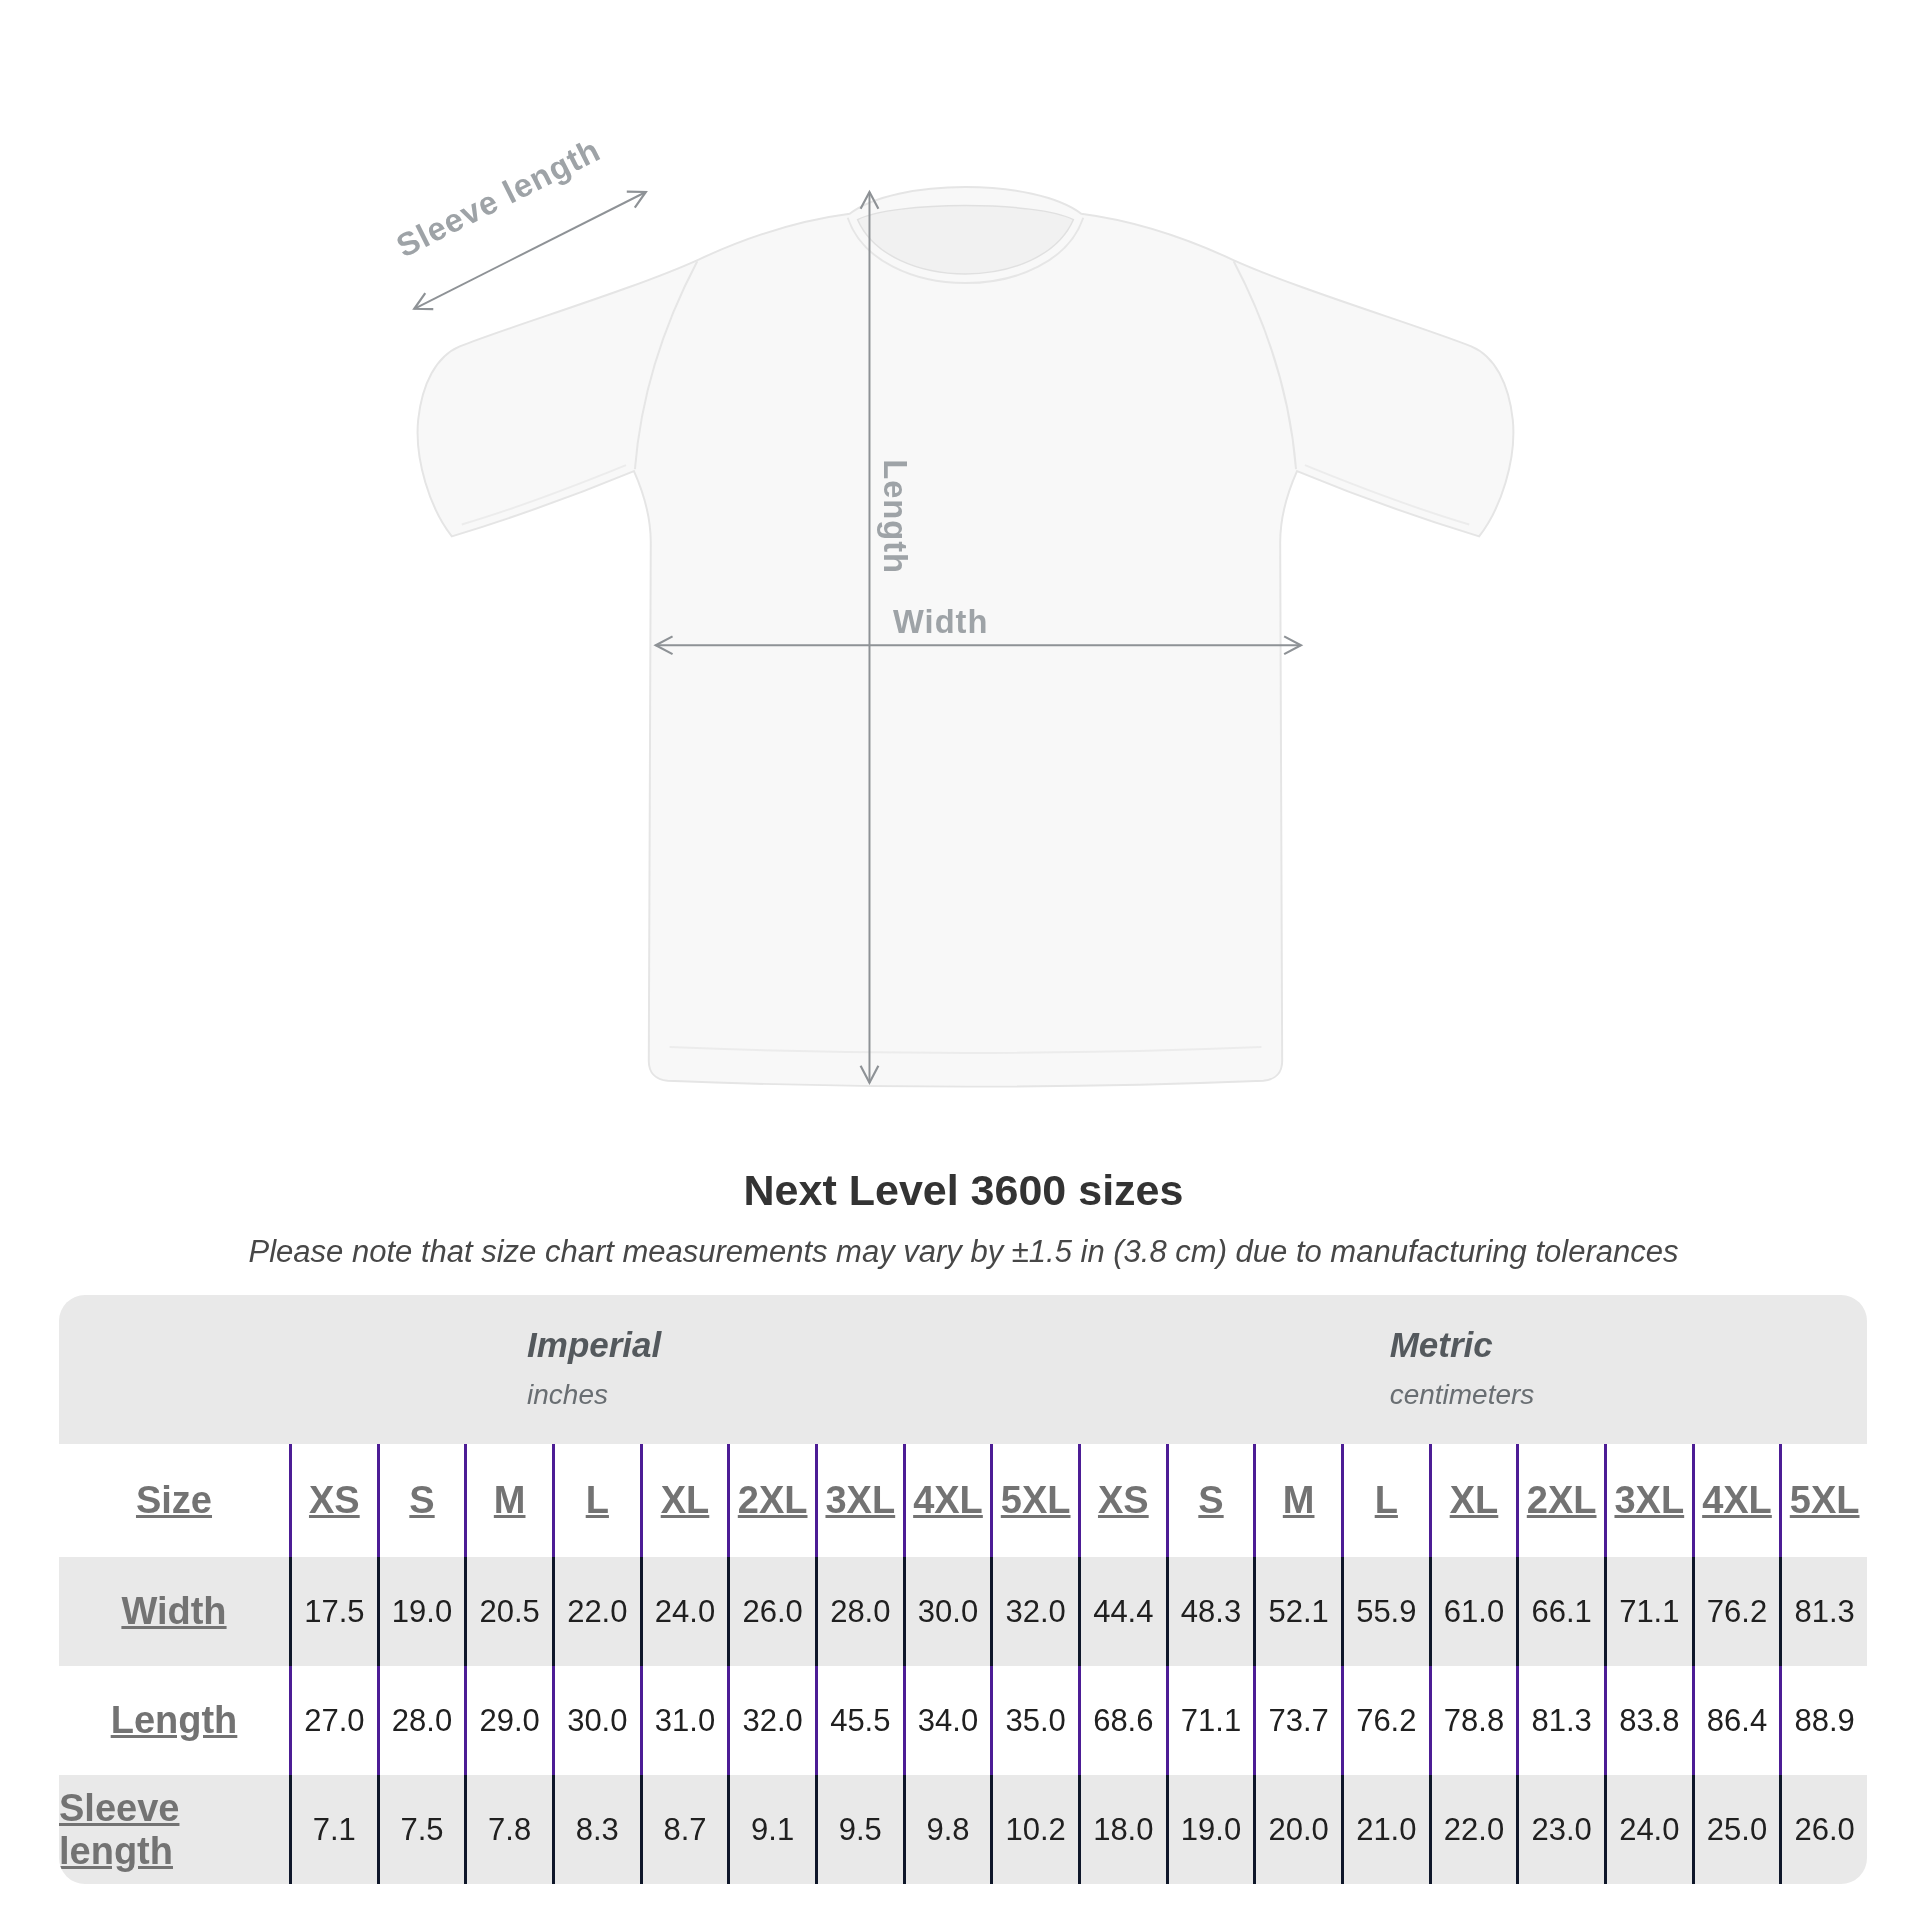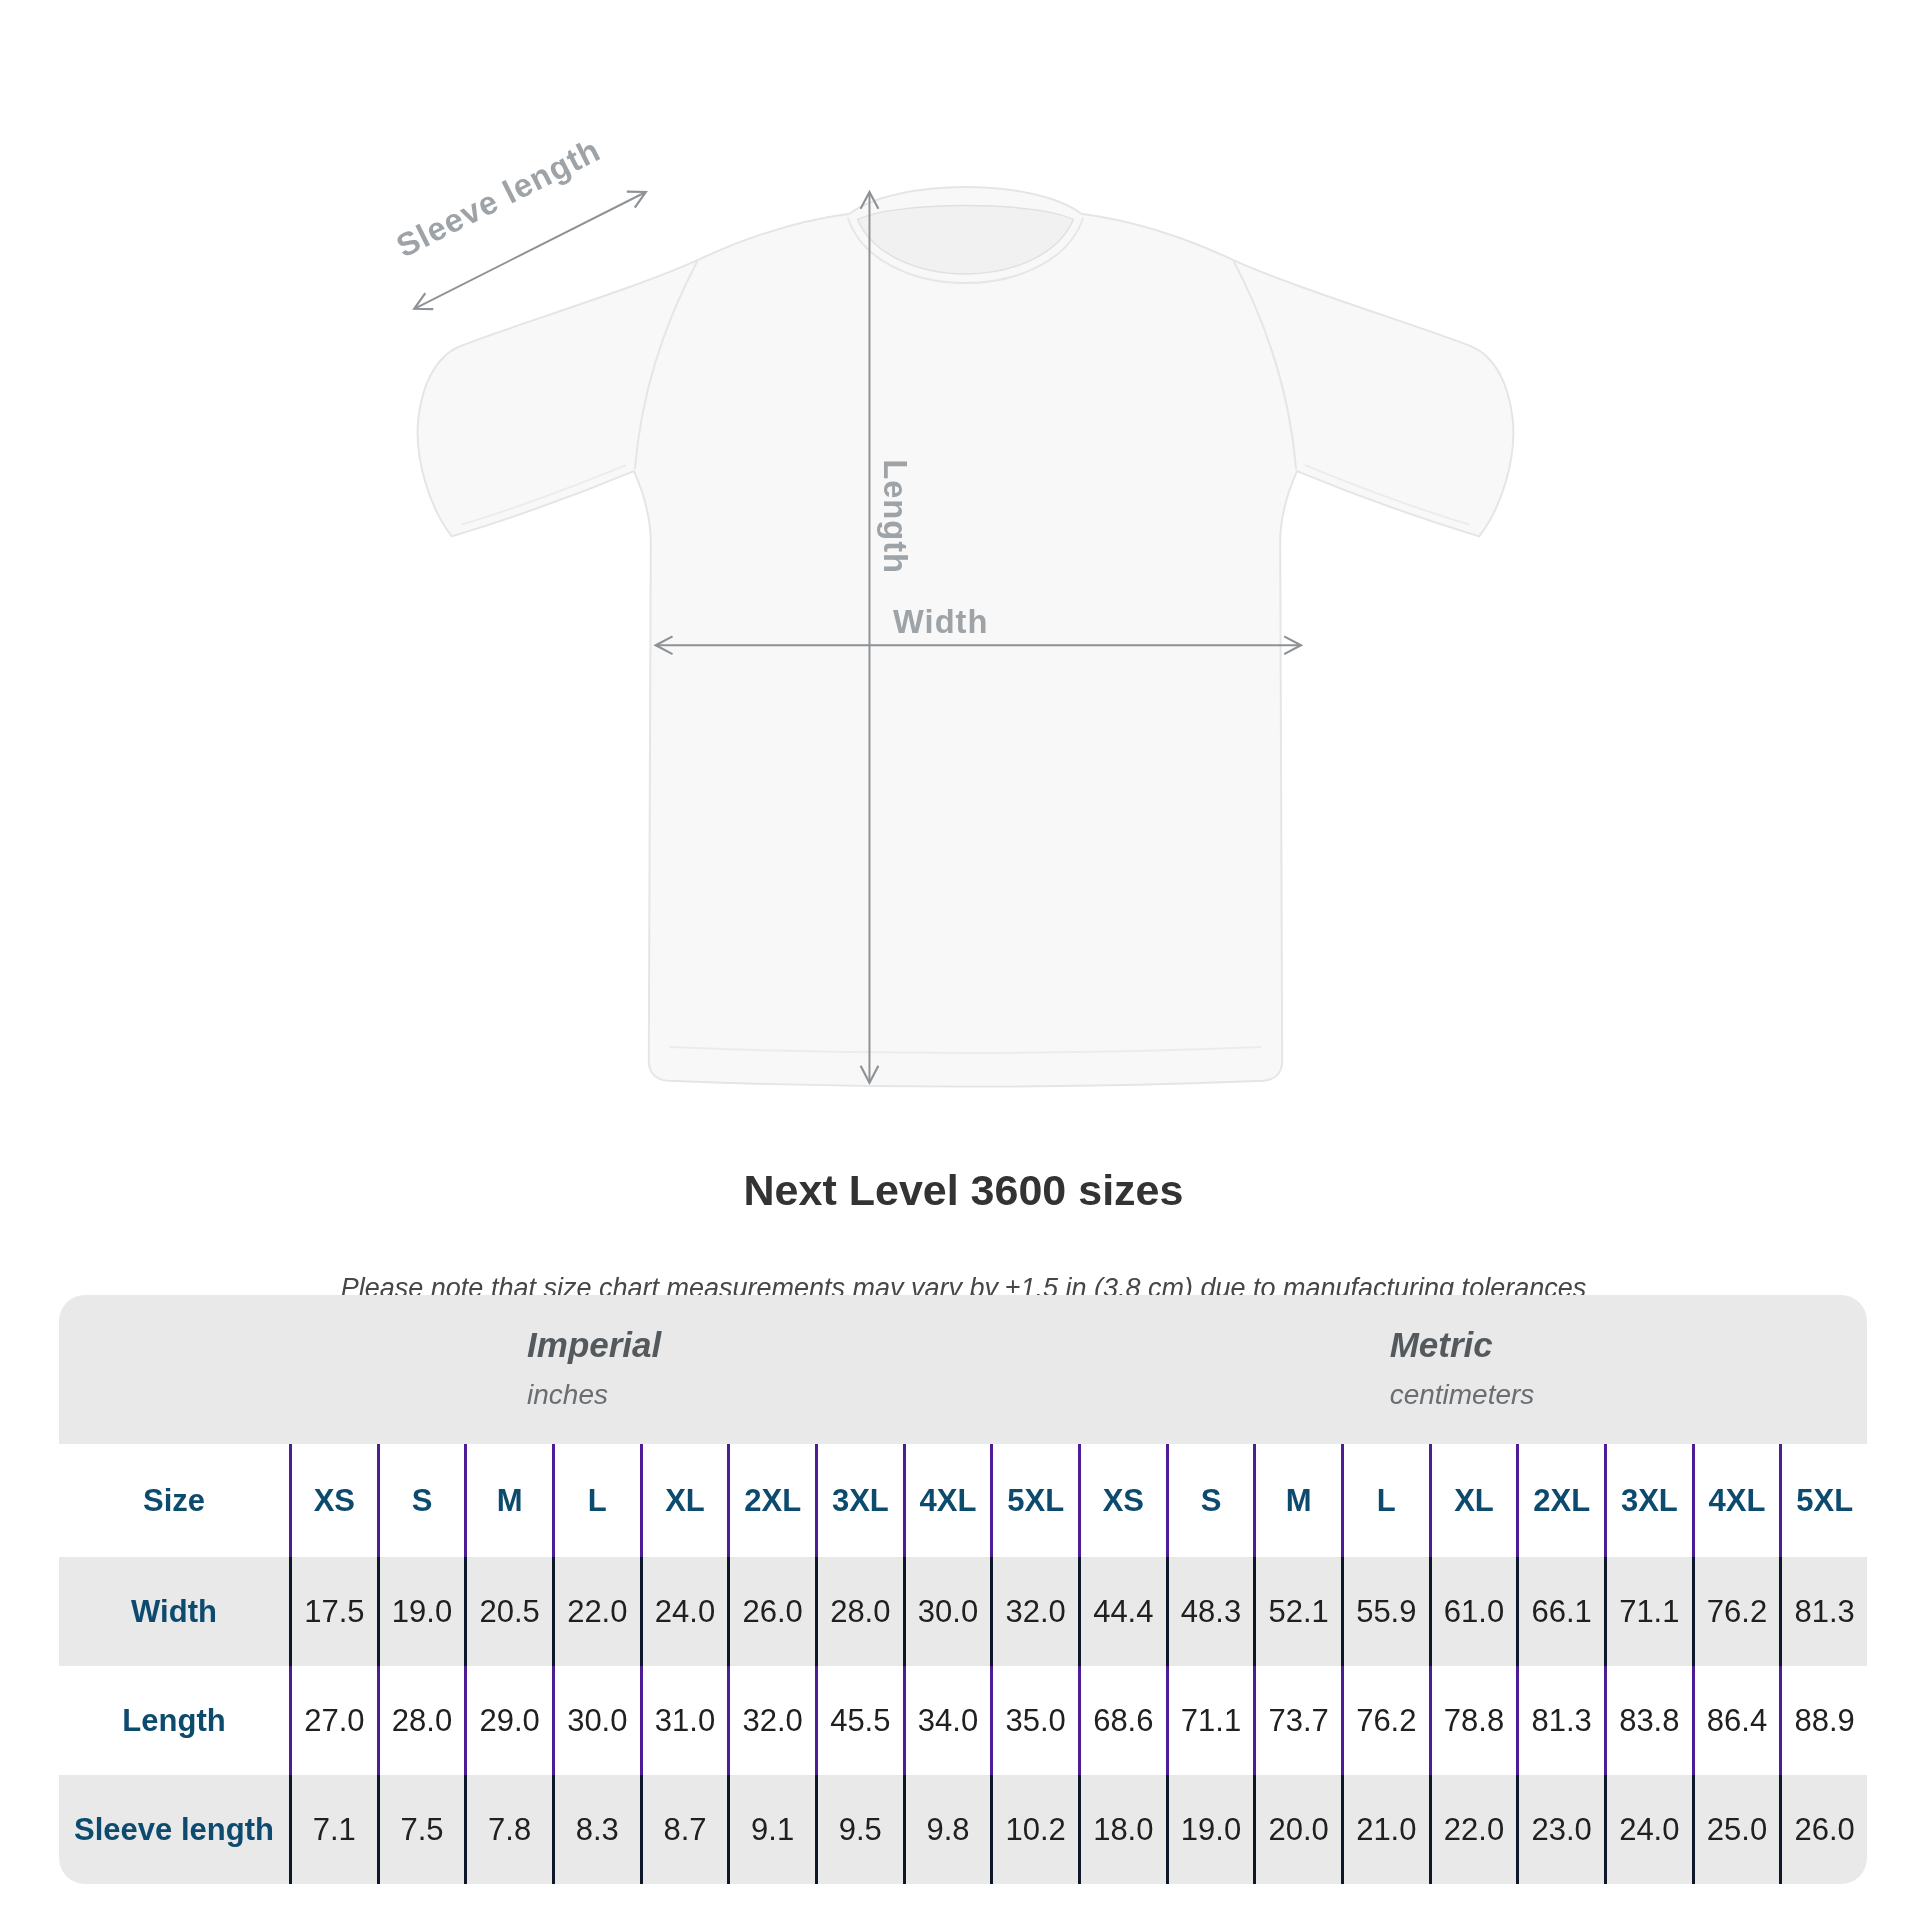--- a/index.html
+++ b/index.html
@@ -12,39 +12,39 @@
   .shirt{fill:#f8f8f8;stroke:#e5e5e5;stroke-width:2;}
   .neckhole{fill:#f1f1f1;stroke:#e0e0e0;stroke-width:1.5;}
   .seam{fill:none;stroke:#e6e6e6;stroke-width:2;}
   .stitch{fill:none;stroke:#ececec;stroke-width:2;}
   .mline{stroke:#8e9296;stroke-width:2;fill:none;}
   .mlabel{fill:#9ea3a7;font-weight:bold;font-size:33px;letter-spacing:1px;}
   
   .title{position:absolute;top:1166px;left:0;width:100%;text-align:center;
     font-size:43px;font-weight:bold;color:#333333;}
   .subtitle{position:absolute;top:1234px;left:0;width:100%;text-align:center;
-    font-size:27px;font-style:italic;color:#474747;margin-top:39px;}
+    font-size:31px;font-style:italic;color:#474747;}
   
   .size-table{position:absolute;left:59px;top:1295px;width:1808px;}
   .band{position:relative;height:149px;background:#e9e9e9;border-radius:26px 26px 0 0;}
   .unit-group{position:absolute;top:30px;transform:translateX(-50%);text-align:left;}
   .unit-group .uname{font-size:35px;font-weight:bold;font-style:italic;color:#54595d;}
   .unit-group .uunit{margin-top:14px;font-size:28px;font-style:italic;color:#696e72;}
   .ug-imperial{left:29.6%;}
   .ug-metric{left:77.6%;}
   .t-row{display:grid;grid-template-columns:230px repeat(18,1fr);}
   .t-row .cell{display:flex;align-items:center;justify-content:center;height:100%;}
   .t-row.header{height:113px;background:#ffffff;}
   .t-row.white{height:109px;background:#ffffff;}
   .t-row.gray{height:109px;background:#e9e9e9;}
   .t-row.header .cell + .cell,
   .t-row.white  .cell + .cell{border-left:3px solid #4c1d95;}
   .t-row.gray   .cell + .cell{border-left:3px solid #0f172a;}
   .t-row.last{border-radius:0 0 26px 26px;overflow:hidden;}
-  .cell.row-label,.cell.size-head{font-weight:bold;font-size:31px;color:#0c4a6e;}
+  .cell.row-label,.cell.size-head{font-weight:bold;font-size:38px;color:#737373;text-decoration:underline;}
   .cell.num{font-size:31px;color:#202020;}
 </style>
 </head>
 <body>
 
 <div class="page">
 
   <svg class="diagram" width="1927" height="1148" viewBox="0 0 1946 1160">
     <defs>
       <marker id="ahEnd" viewBox="0 0 26 26" refX="21" refY="13" markerWidth="26" markerHeight="26" markerUnits="userSpaceOnUse" orient="auto">

